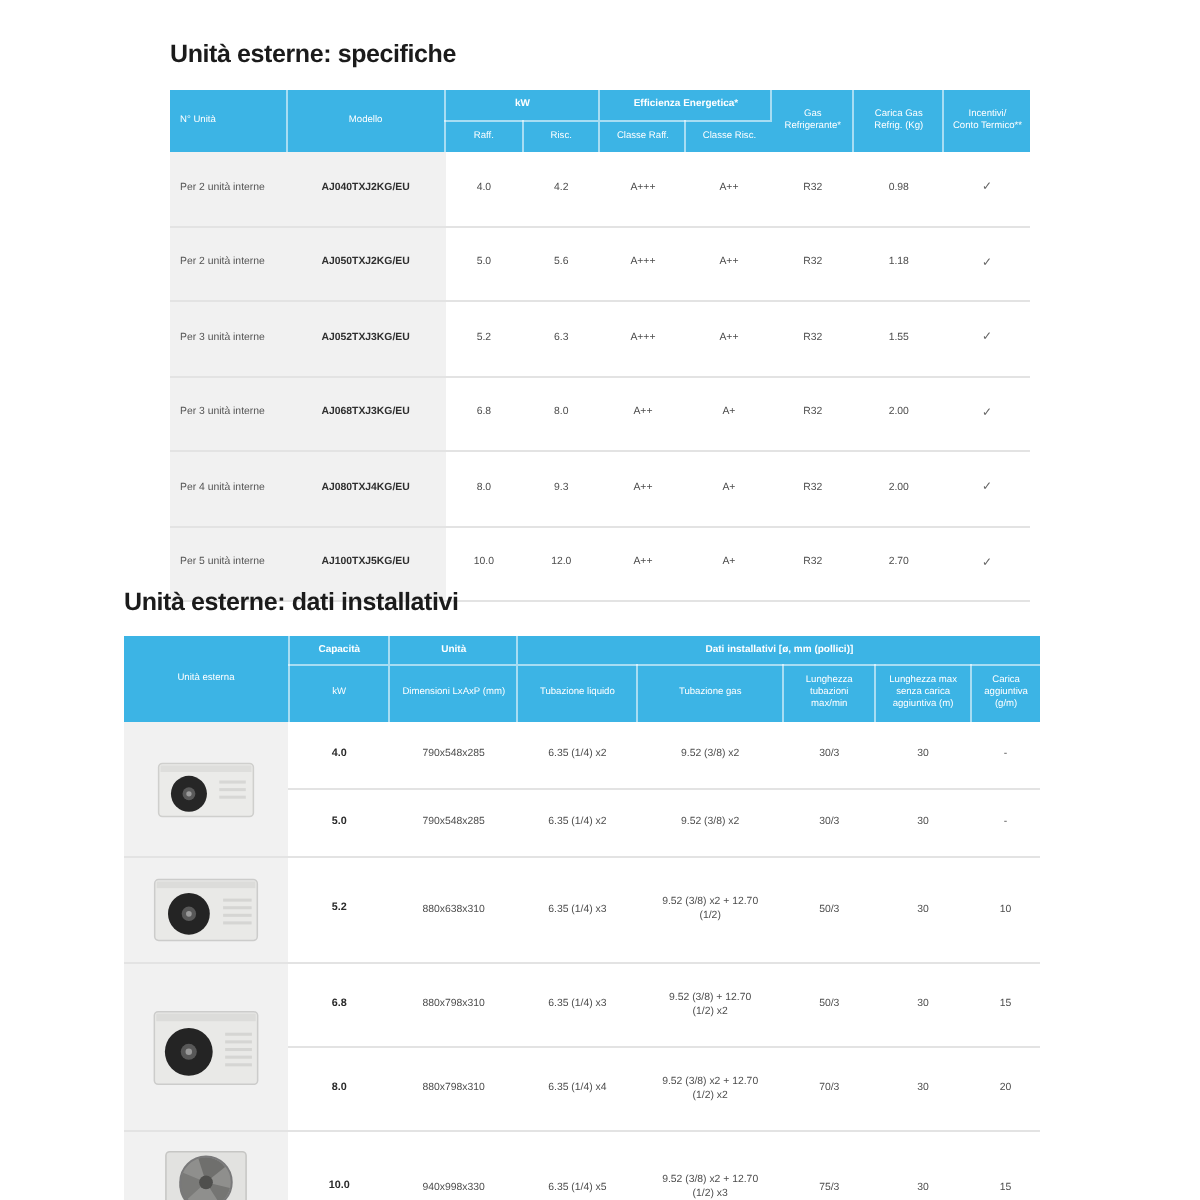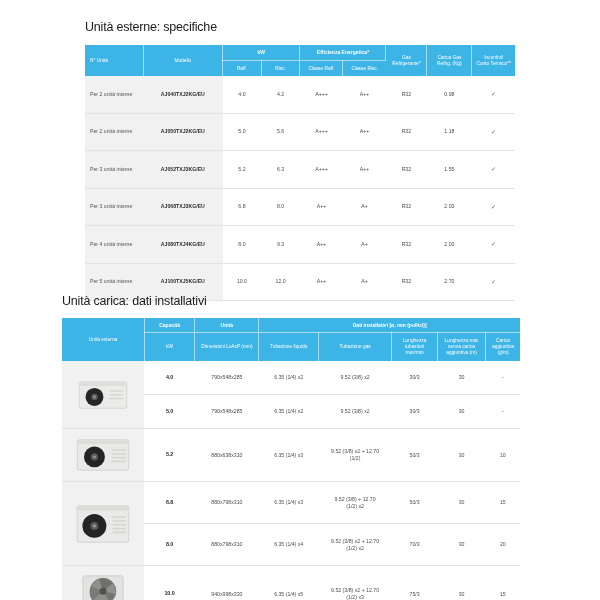--- a/index.html
+++ b/index.html
@@ -2,21 +2,21 @@
 <html><head>
 <meta charset="utf-8">
 <style>
   html,body{margin:0;padding:0;}
   body{
     width:600px;height:600px;background:#ffffff;position:relative;overflow:hidden;
     font-family:"Liberation Sans", sans-serif;color:#444;
     -webkit-font-smoothing:antialiased;
   }
   .section-title{
-    position:absolute;font-size:12.5px;font-weight:400;color:#1b1b1b;letter-spacing:-0.2px;
+    position:absolute;font-size:12.5px;font-weight:700;color:#1b1b1b;letter-spacing:-0.2px;
   }
   #title-specs{left:85px;top:20px;}
   #title-install{left:62px;top:294px;}
 
   table{border-collapse:collapse;table-layout:fixed;position:absolute;}
   #specs-table{left:85px;top:45px;width:430px;}
   #install-table{left:62px;top:318px;width:458px;}
 
   th{
     background:#3cb4e5;color:#ffffff;font-weight:400;text-align:center;vertical-align:middle;
@@ -146,21 +146,21 @@
       <td>12.0</td>
       <td>A++</td>
       <td>A+</td>
       <td>R32</td>
       <td>2.70</td>
       <td class="check">✓</td>
     </tr>
   </tbody>
 </table>
 
-<div id="title-install" class="section-title">Unità carica: dati installativi</div>
+<div id="title-install" class="section-title">Unità esterne: dati installativi</div>
 
 <table id="install-table">
   <colgroup>
     <col style="width:18%">
       <col style="width:11%">
       <col style="width:14%">
       <col style="width:13%">
     <col style="width:16%">
       <col style="width:10%">
       <col style="width:10.5%">

